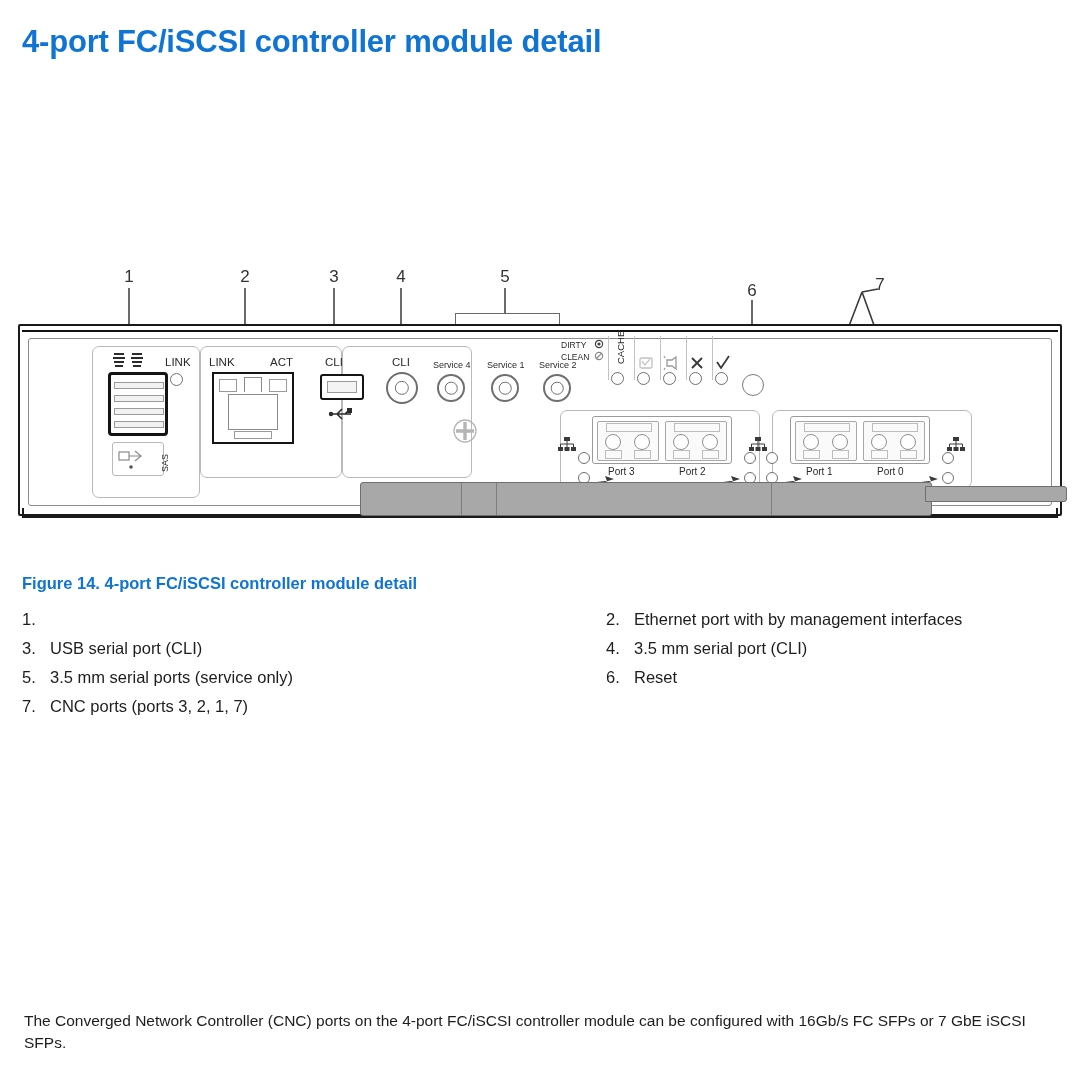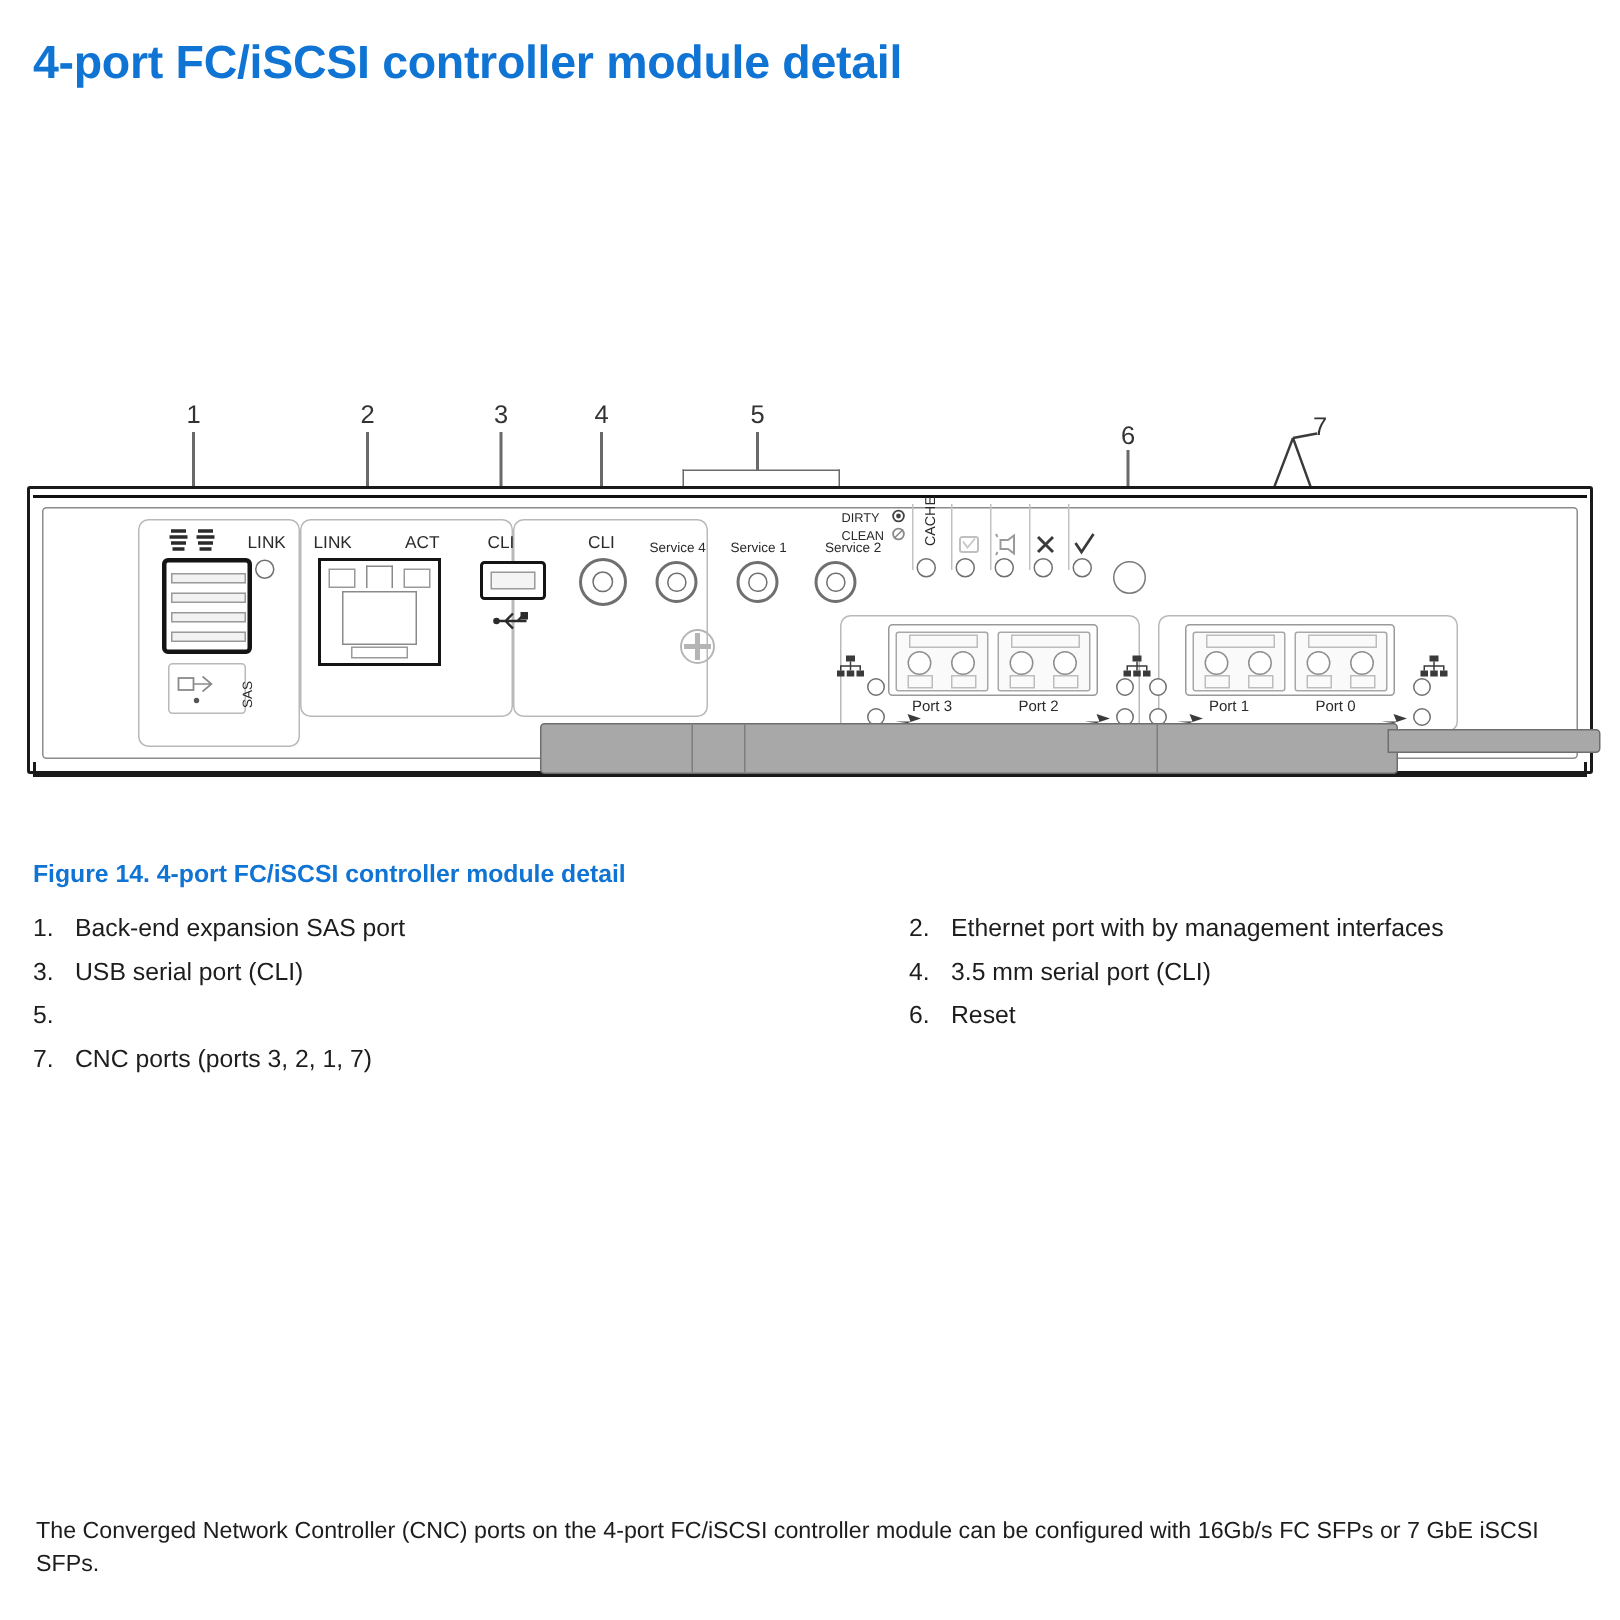--- a/index.html
+++ b/index.html
@@ -203,21 +203,21 @@
     <rect x="19" y="2" width="5" height="5" fill="#2b2b2b"></rect>
   </svg>
 
   <div class="lbl" style="left:392px;top:96px;">CLI</div>
   <div class="jack" style="left:386px;top:112px;width:32px;height:32px;"></div>
 
   <div class="lbl-sm" style="left:433px;top:100px;">Service 4</div>
   <div class="jack" style="left:437px;top:114px;width:28px;height:28px;"></div>
   <div class="lbl-sm" style="left:487px;top:100px;">Service 1</div>
   <div class="jack" style="left:491px;top:114px;width:28px;height:28px;"></div>
-  <div class="lbl-sm" style="left:550px;top:100px;">Service 2</div>
+  <div class="lbl-sm" style="left:539px;top:100px;">Service 2</div>
   <div class="jack" style="left:543px;top:114px;width:28px;height:28px;"></div>
   <svg style="position:absolute;left:452px;top:158px;width:26px;height:26px;" viewBox="0 0 26 26">
     <circle cx="13" cy="13" r="11" fill="none" stroke="#b5b5b5" stroke-width="1.3"></circle>
     <path d="M13 4 v18 M4 13 h18" stroke="#b5b5b5" stroke-width="3.4" fill="none"></path>
   </svg>
 
   <div class="lbl-sm" style="left:561px;top:80px;font-size:8.5px;">DIRTY</div>
   <div class="lbl-sm" style="left:561px;top:92px;font-size:8.5px;">CLEAN</div>
   <svg style="position:absolute;left:592px;top:79px;width:14px;height:26px;" viewBox="0 0 14 26">
     <circle cx="7" cy="5" r="3.6" fill="none" stroke="#444" stroke-width="1.2"></circle>
@@ -346,28 +346,28 @@
     <div class="handle-seam" style="left:410px;"></div>
   </div>
   <div class="handle-tail"></div>
 </div>
 
 <div class="fig-caption">Figure 14. 4-port FC/iSCSI controller module detail</div>
 
 <div class="list-col" style="left:22px;top:608px;width:560px;">
   <div class="row">
       <span class="num">1.</span>
-      <span>Back-end expansion SAS port</span>
     </div>
   <div class="row">
       <span class="num">3.</span>
       <span>USB serial port (CLI)</span>
     </div>
   <div class="row">
       <span class="num">5.</span>
+      <span>3.5 mm serial ports (service only)</span>
     </div>
   <div class="row">
       <span class="num">7.</span>
       <span>CNC ports (ports 3, 2, 1, 7)</span>
     </div>
 </div>
 
 <div class="list-col" style="left:606px;top:608px;width:470px;">
   <div class="row">
       <span class="num">2.</span>

